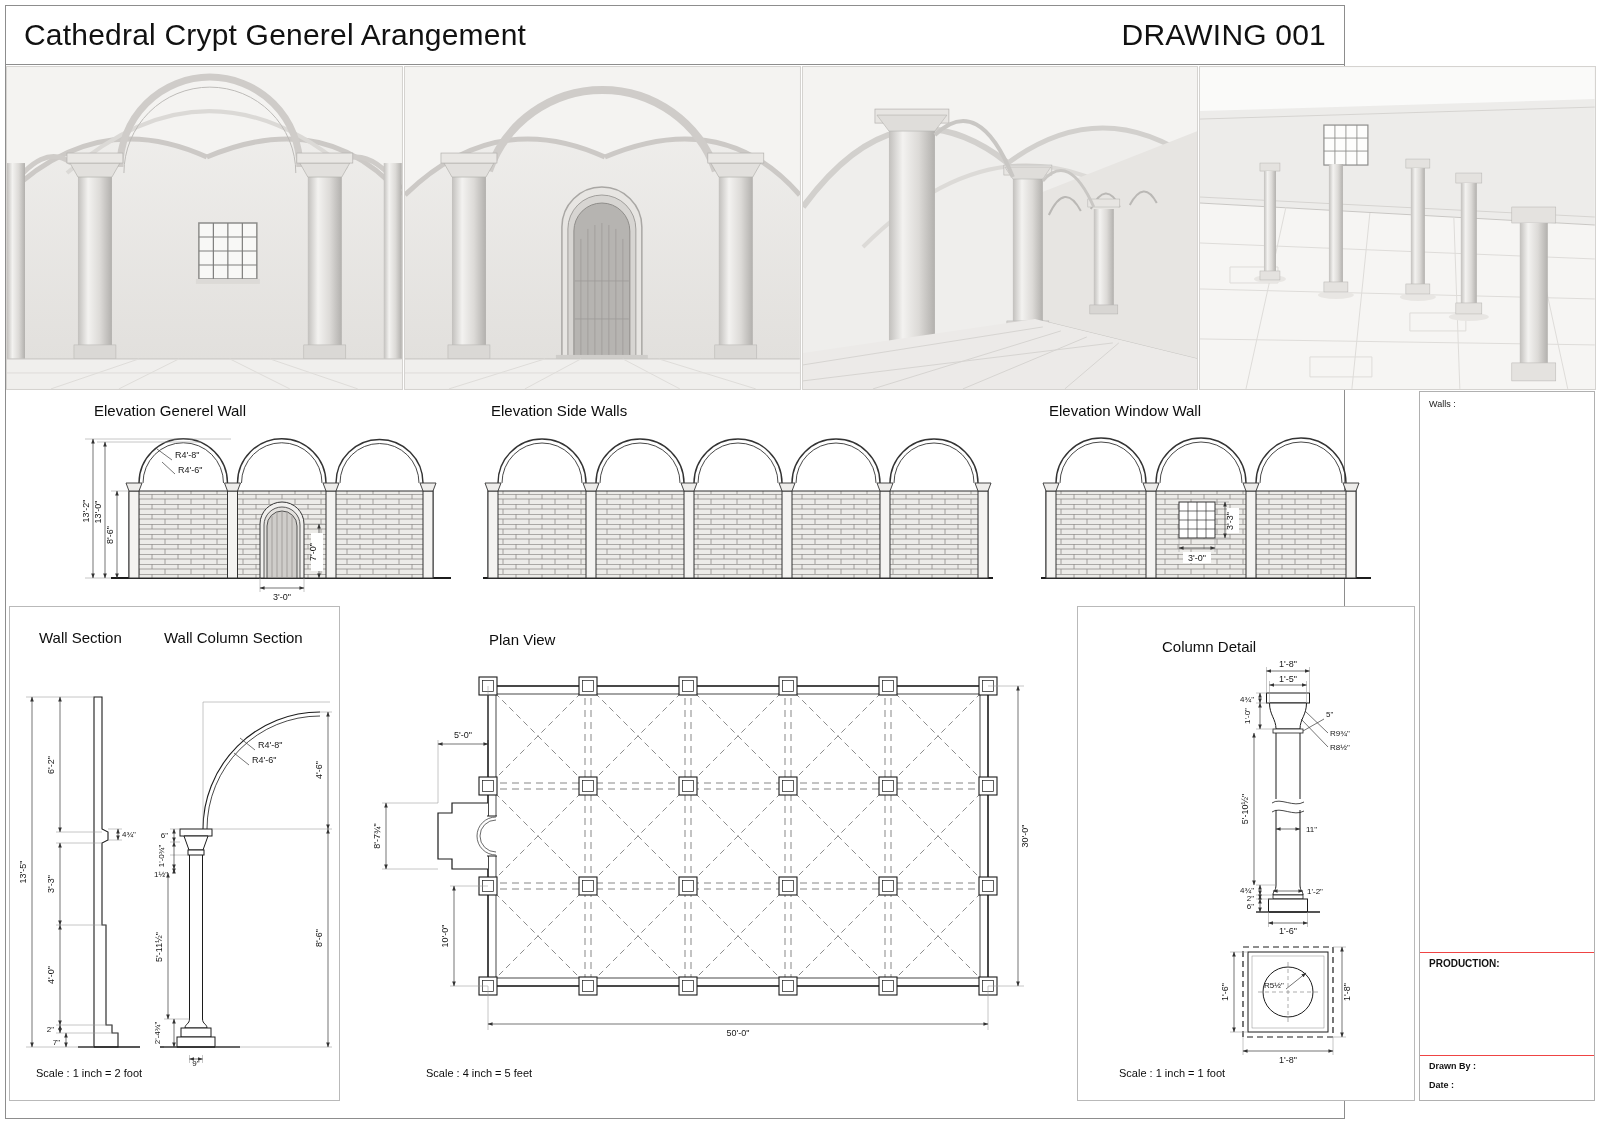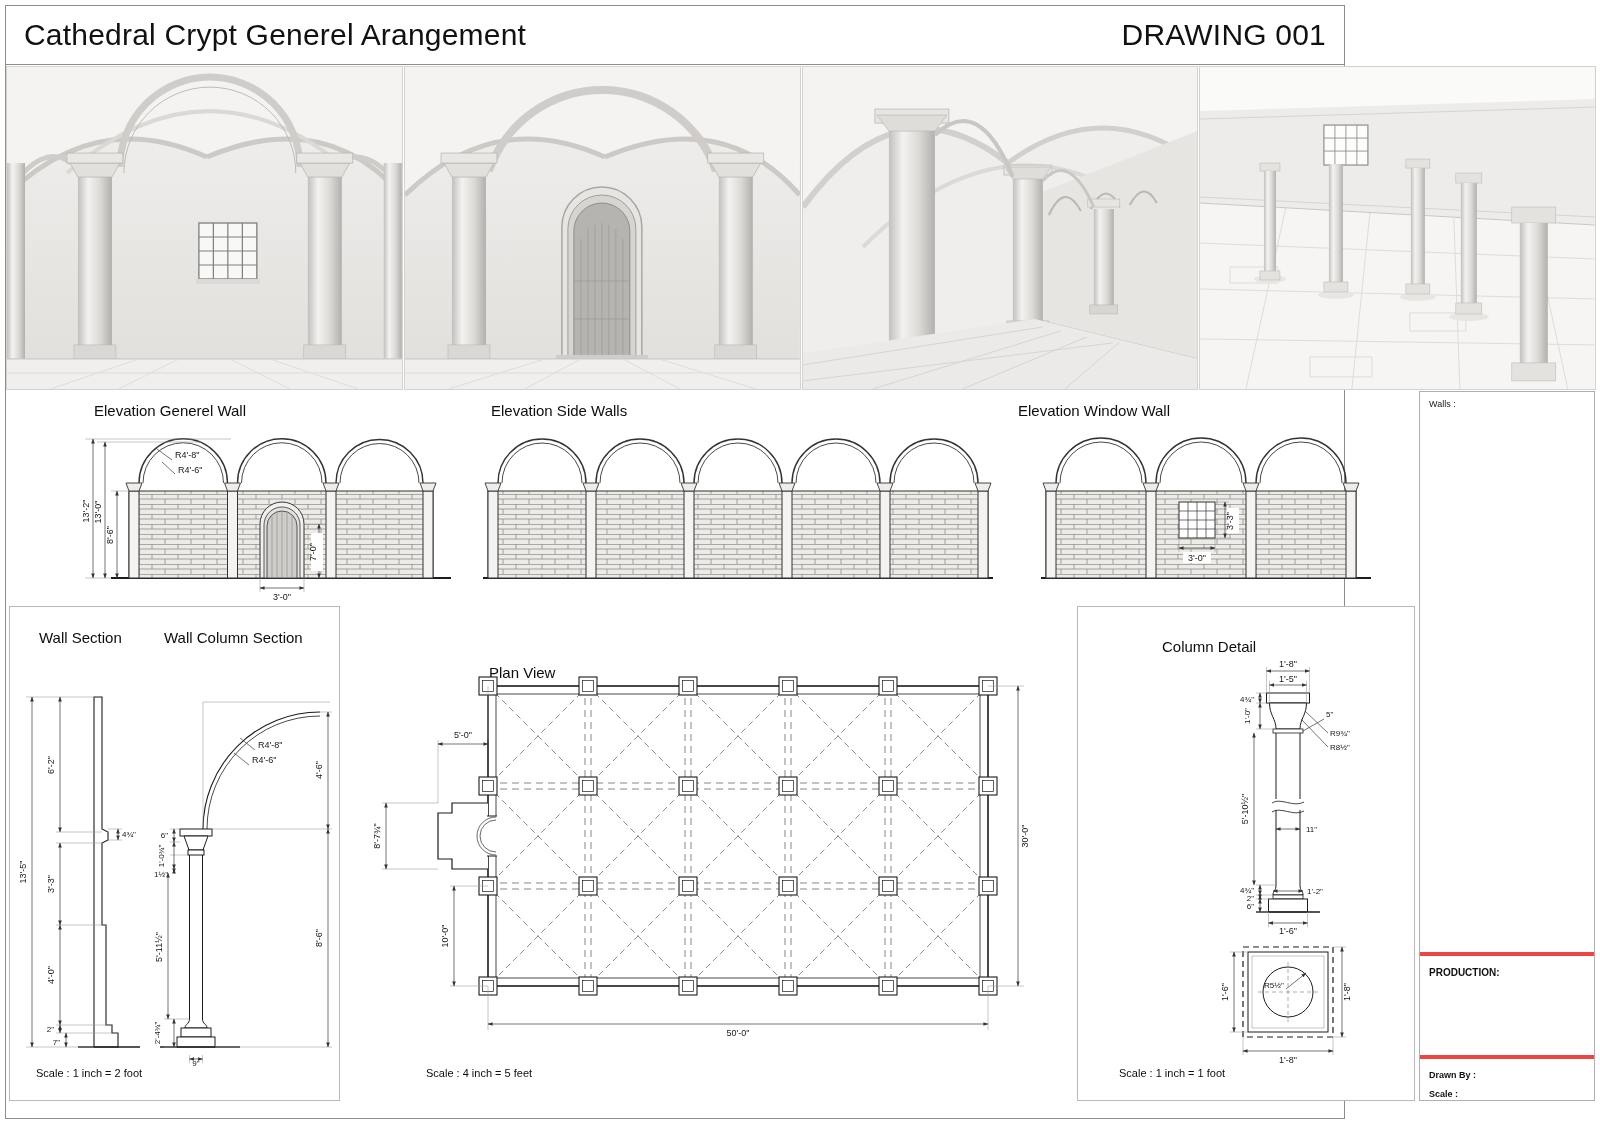--- a/index.html
+++ b/index.html
@@ -12,21 +12,21 @@
   .abs{position:absolute}
   .sec-title{position:absolute;font-size:15px;color:#0d0d0d;white-space:nowrap}
   .scale-label{position:absolute;font-size:11px;color:#0d0d0d;white-space:nowrap}
   .panel-box{position:absolute;border:1px solid #b9b9b9;background:#fff}
   svg{display:block}
   svg text{font-family:"Liberation Sans",sans-serif}
   .dim{font-size:9px;fill:#161616}
   .dim8{font-size:8px;fill:#161616}
   .notes-panel{position:absolute;left:1413px;top:385px;width:176px;height:710px;border:1px solid #b0b0b0;font-size:9px;color:#222}
   .notes-label{padding:7px 9px}
-  .tb-row{position:absolute;left:0;width:100%;border-top:4px solid #ef4444;padding:11px 9px;font-size:10px;font-weight:bold;color:#111}
+  .tb-row{position:absolute;left:0;width:100%;border-top:1px solid #ef4444;padding:5px 9px;font-size:10px;font-weight:bold;color:#111}
   .tb-row.small{font-weight:bold;font-size:9px}
   .tb-line{display:block;margin-bottom:9px}
 </style>
 </head>
 <body>
 
 <svg width="0" height="0" style="position:absolute" aria-hidden="true">
   <defs>
     <linearGradient id="wallG" x1="0" y1="0" x2="0" y2="1">
       <stop offset="0" stop-color="#f2f1ef"></stop>
@@ -200,21 +200,21 @@
         <rect x="256" y="236" width="26" height="11" fill="#e4e2df" stroke="#b5b3b0" stroke-width="0.5"></rect>
         <rect x="312" y="140" width="44" height="16" fill="#e4e2df" stroke="#b5b3b0" stroke-width="0.5"></rect>
         <rect x="320" y="156" width="28" height="140" fill="url(#colG)"></rect>
         <rect x="312" y="296" width="44" height="18" fill="#e4e2df" stroke="#b5b3b0" stroke-width="0.5"></rect>
       </g>
     </svg>
   </div>
 
   <div class="sec-title" style="left:88px;top:396px">Elevation Generel Wall</div>
   <div class="sec-title" style="left:485px;top:396px">Elevation Side Walls</div>
-  <div class="sec-title" style="left:1012px;top:396px">Elevation Window Wall</div>
+  <div class="sec-title" style="left:1043px;top:396px">Elevation Window Wall</div>
 
   <svg class="abs" style="left:35px;top:418px" width="430" height="185" viewBox="0 0 430 185">
     <line x1="70" y1="154" x2="410" y2="154" stroke="#1c1c1c" stroke-width="2"></line>
     <rect x="88" y="67" width="304" height="87" fill="url(#brickP)" stroke="#333" stroke-width="1"></rect>
     <g fill="#f4f3f1" stroke="#333" stroke-width="1">
       <rect x="88" y="67" width="10" height="87"></rect>
         <rect x="186.5" y="67" width="10" height="87"></rect>
       <rect x="285" y="67" width="10" height="87"></rect>
         <rect x="382" y="67" width="10" height="87"></rect>
     </g>
@@ -321,21 +321,21 @@
     <text class="dim" text-anchor="middle" x="156" y="137">3'-0"</text>
   </svg>
 
   <div class="notes-panel">
     <div class="notes-label">Walls :</div>
     <div class="tb-row" style="top:560px;height:58px">
       <span>PRODUCTION:</span>
     </div>
     <div class="tb-row small" style="top:663px;height:45px">
       <span class="tb-line">Drawn By :</span>
-      <span class="tb-line">Scale :</span>
+      <span class="tb-line">Date :</span>
     </div>
   </div>
 
   <div class="panel-box" style="left:3px;top:600px;width:331px;height:495px"></div>
   <div class="sec-title" style="left:33px;top:623px">Wall Section</div>
   <div class="sec-title" style="left:158px;top:623px">Wall Column Section</div>
   <svg class="abs" style="left:4px;top:601px" width="329" height="460" viewBox="0 0 329 460">
 
     <path d="M84,90 H92 V222 L98,225 V233 L92,236 V318 L96,318 V418 L102,418 V426 L108,426 V440 H84 Z" fill="#fff" stroke="#1c1c1c" stroke-width="1.1"></path>
     <line x1="68" y1="440" x2="130" y2="440" stroke="#1c1c1c" stroke-width="1.6"></line>
@@ -396,21 +396,21 @@
     <text class="dim" text-anchor="middle" x="312" y="331" transform="rotate(-90 312 331)">8'-6"</text>
     <text class="dim8" text-anchor="end" x="158" y="231">6"</text>
     <text class="dim8" text-anchor="middle" x="154" y="249" transform="rotate(-90 154 249)">1'-0¾"</text>
     <text class="dim8" text-anchor="end" x="158" y="270">1½"</text>
     <text class="dim" text-anchor="middle" x="152" y="340" transform="rotate(-90 152 340)">5'-11½"</text>
     <text class="dim8" text-anchor="middle" x="150" y="426" transform="rotate(-90 150 426)">2'-4¾"</text>
     <text class="dim8" text-anchor="middle" x="186" y="459">9"</text>
   </svg>
   <div class="scale-label" style="left:30px;top:1061px">Scale : 1 inch = 2 foot</div>
 
-  <div class="sec-title" style="left:483px;top:658px">Plan View</div>
+  <div class="sec-title" style="left:483px;top:625px">Plan View</div>
   <svg class="abs" style="left:340px;top:600px" width="731" height="460" viewBox="0 0 731 460">
     <rect x="142" y="80" width="500" height="300" fill="url(#vaultX)"></rect>
     <g stroke="#555" stroke-width="0.7" stroke-dasharray="7 5" fill="none">
       <path d="M239,80 V380 M245,80 V380 M339,80 V380 M345,80 V380 M439,80 V380 M445,80 V380 M539,80 V380 M545,80 V380"></path>
       <path d="M142,177 H642 M142,183 H642 M142,277 H642 M142,283 H642"></path>
     </g>
     <rect x="142" y="80" width="500" height="300" fill="none" stroke="#1c1c1c" stroke-width="1.6"></rect>
     <rect x="150" y="88" width="484" height="284" fill="none" stroke="#1c1c1c" stroke-width="0.8"></rect>
     <g>
       <use href="#colSym" x="142" y="80"></use>

